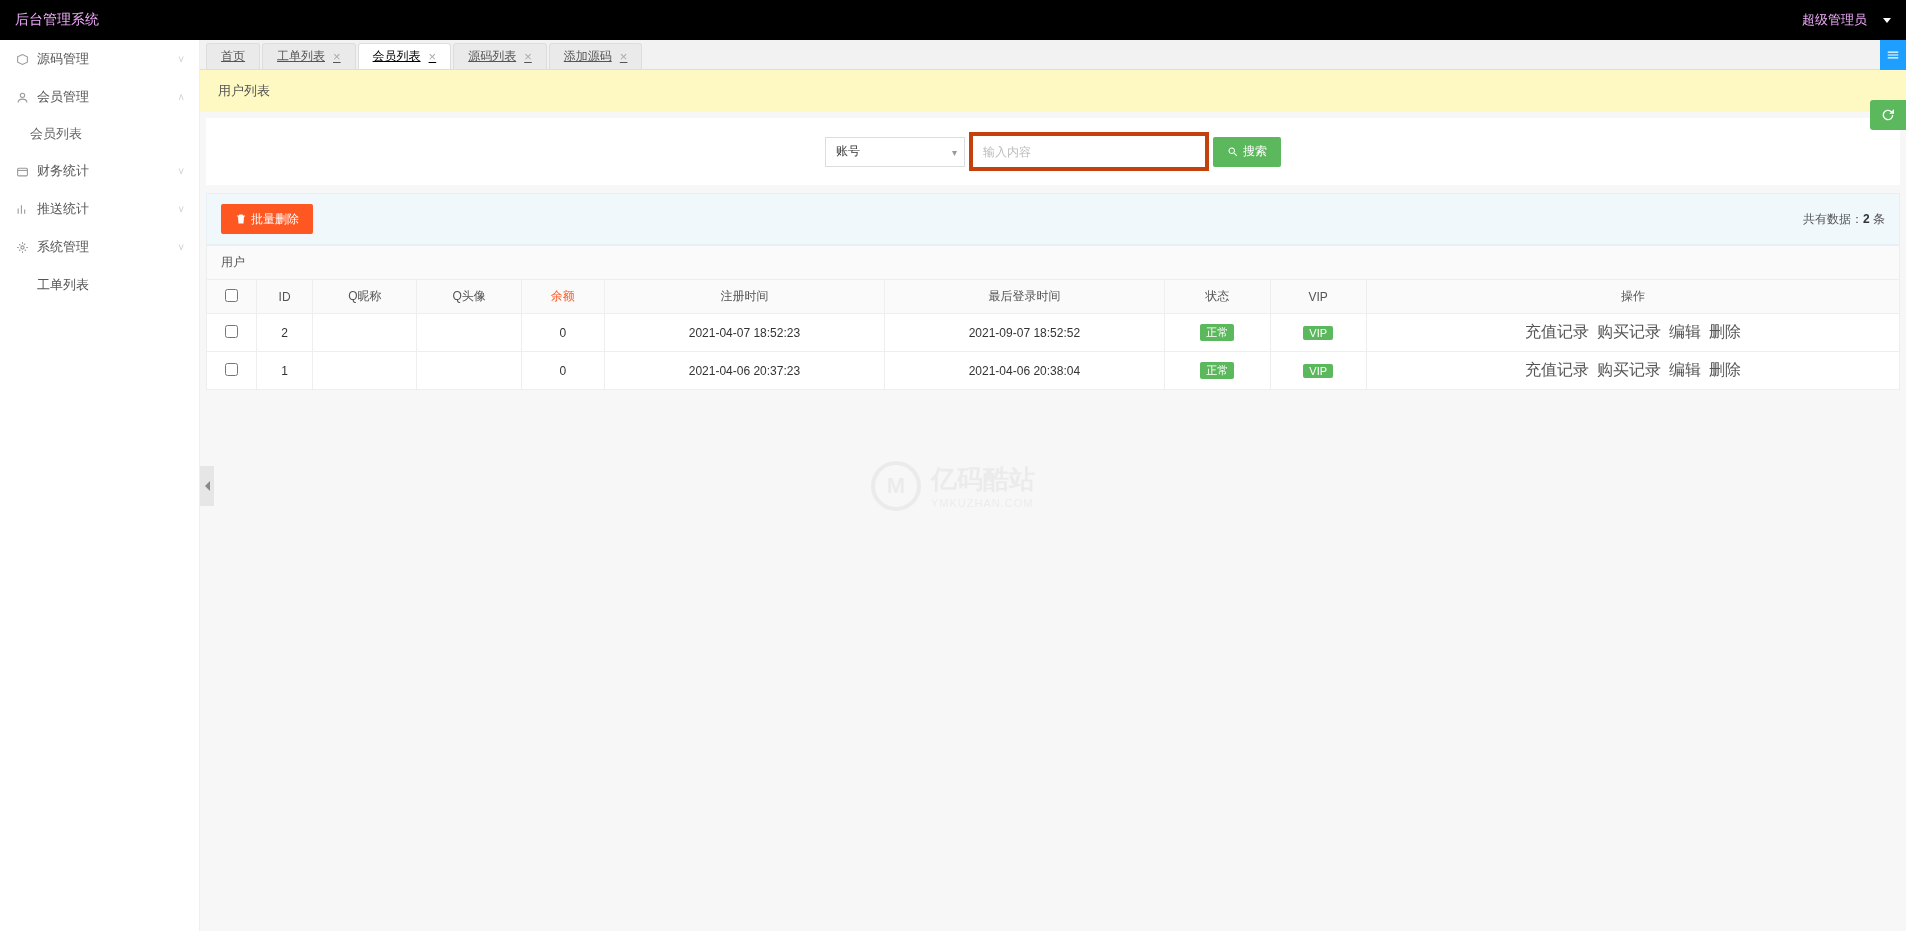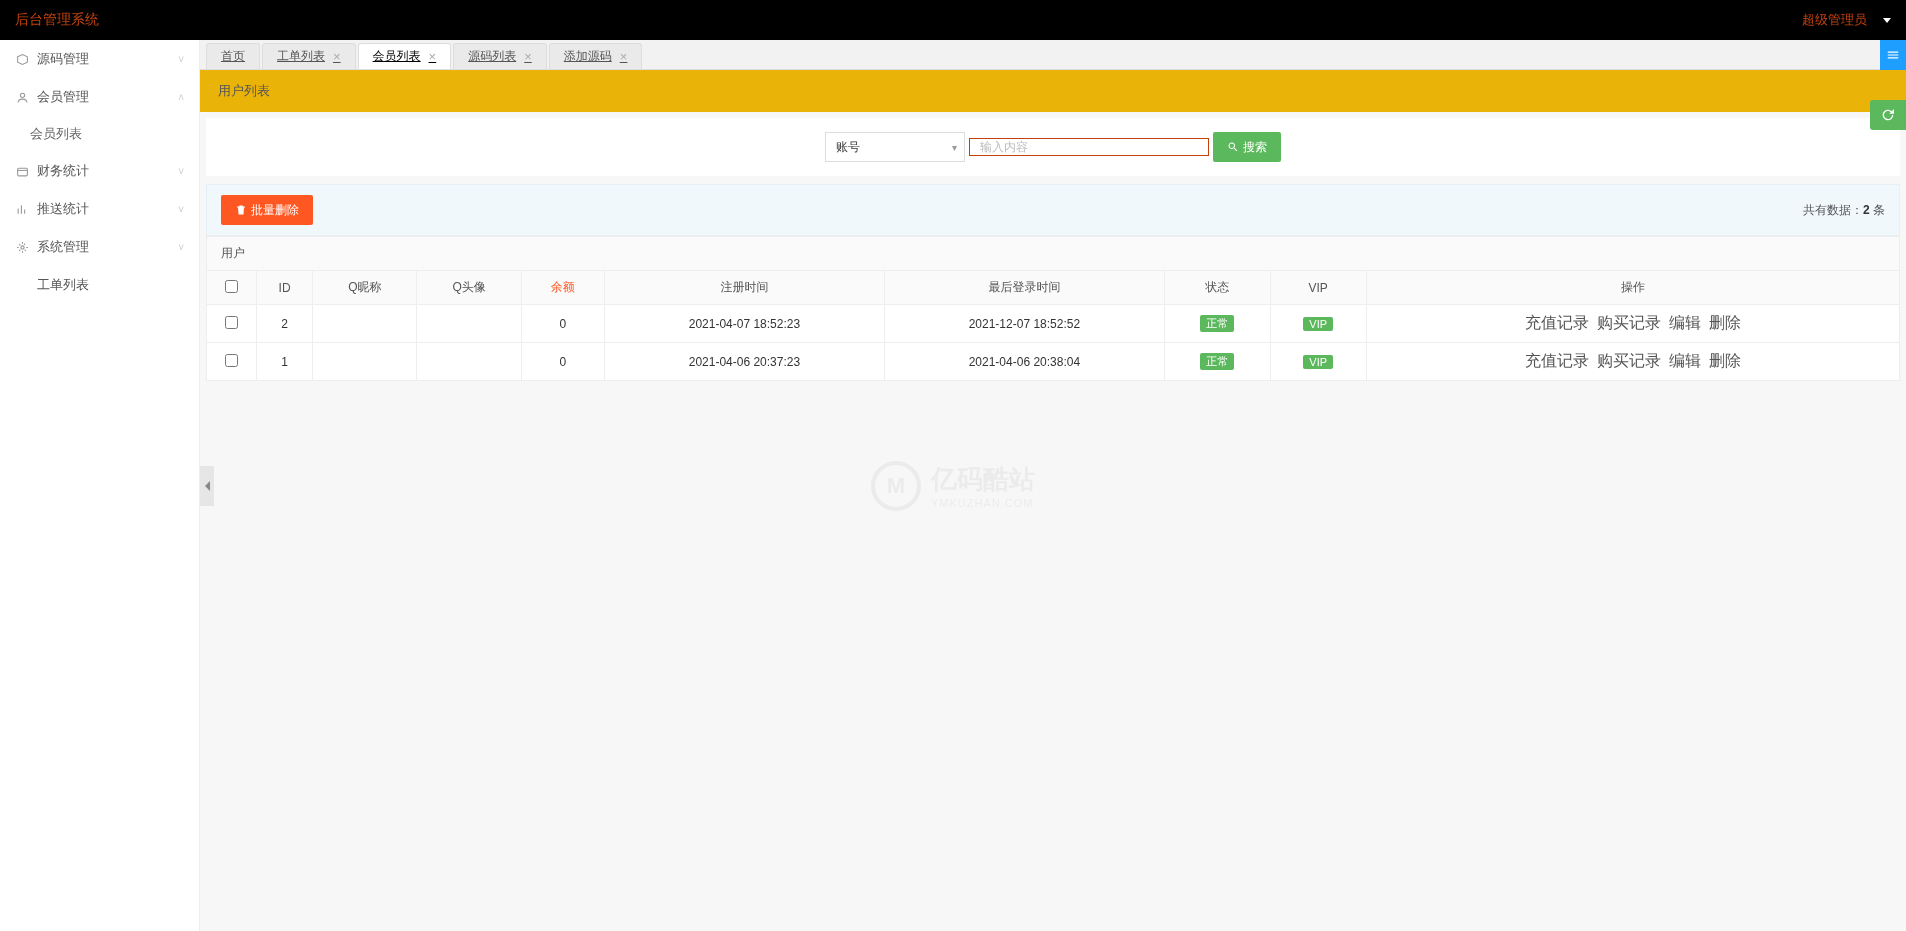--- a/index.html
+++ b/index.html
@@ -1,19 +1,19 @@
 <!DOCTYPE html>
 <html><head>
 <meta charset="utf-8">
 <style>
 * { margin: 0; padding: 0; box-sizing: border-box; }
 body { font-family: "Microsoft YaHei", Arial, sans-serif; font-size: 13px; color: #333; background: #f2f2f2; }
 
 
-.header { background: #000; color: #c2410c; height: 40px; display: flex; align-items: center; justify-content: space-between; padding: 0 15px; }
+.header { background: #000; color: #f0abfc; height: 40px; display: flex; align-items: center; justify-content: space-between; padding: 0 15px; }
 .header-title { font-size: 14px; }
 .header-user { font-size: 13px; cursor: pointer; display: flex; align-items: center; gap: 14px; }
 .chevron-down { width: 0; height: 0; border-left: 4px solid transparent; border-right: 4px solid transparent; border-top: 5px solid #fff; display: inline-block; margin-left: 2px; }
 
 
 .container { display: flex; height: calc(100vh - 40px); position: relative; }
 
 
 .sidebar { width: 200px; background: #fff; border-right: 1px solid #eee; }
 .menu-item { display: flex; align-items: center; padding: 16px 15px; height: 38px; cursor: pointer; color: #555; border-bottom: 0; position: relative; }
@@ -32,32 +32,32 @@
 
 .tabs { background: #f2f2f2; height: 30px; display: flex; align-items: flex-end; padding: 0 6px; border-bottom: 1px solid #ddd; position: relative; }
 .tab { height: 26px; padding: 0 14px; display: flex; align-items: center; font-size: 12px; color: #555; cursor: pointer; background: #eaeaea; border: 1px solid #ddd; border-bottom: none; margin-right: 2px; border-radius: 3px 3px 0 0; position: relative; text-decoration: underline; }
 .tab.active { background: #fff; color: #000; }
 .tab .close { margin-left: 8px; color: #aaa; font-size: 13px; line-height: 1; }
 .tab-tools { position: absolute; right: 0; top: 0; height: 30px; display: flex; }
 .tab-tool-blue { background: #1e9fff; color: #fff; width: 26px; display: flex; align-items: center; justify-content: center; cursor: pointer; }
 .tab-tool-blue svg { width: 14px; height: 14px; fill: #fff; }
 
 
-.page-header { background: #eab308; padding: 12px 18px; color: #555; font-size: 13px; }
+.page-header { background: #fef9c3; padding: 12px 18px; color: #555; font-size: 13px; }
 
 
 .refresh-btn { position: absolute; right: 0; top: 60px; width: 36px; height: 30px; background: #5cb85c; border-radius: 3px 0 0 3px; display: flex; align-items: center; justify-content: center; cursor: pointer; z-index: 20; }
 .refresh-btn svg { width: 16px; height: 16px; fill: #fff; }
 
 
 .filter-bar { padding: 14px 18px; background: #fff; margin: 6px 6px 0; display: flex; justify-content: center; gap: 4px; align-items: center; }
 .select-wrap { position: relative; }
 .select-input { height: 30px; border: 1px solid #ddd; padding: 0 25px 0 10px; width: 140px; font-size: 12px; color: #333; background: #fff; cursor: pointer; }
 .select-arrow { position: absolute; right: 8px; top: 50%; transform: translateY(-50%); pointer-events: none; color: #999; font-size: 10px; }
-.text-input { height: 18px; border: 1px solid #c2410c; padding: 0 10px; width: 240px; font-size: 12px; }
+.text-input { height: 39px; border: 4px solid #c2410c; padding: 0 10px; width: 240px; font-size: 12px; }
 .text-input::placeholder { color: #bbb; }
 .btn { height: 30px; padding: 0 14px; border: none; border-radius: 2px; cursor: pointer; font-size: 12px; display: inline-flex; align-items: center; gap: 4px; }
 .btn-green { background: #5cb85c; color: #fff; }
 .btn-red { background: #ff5722; color: #fff; }
 
 
 .toolbar { background: #f0f8fc; margin: 8px 6px 0; padding: 10px 14px; display: flex; justify-content: space-between; align-items: center; border: 1px solid #e6f0f5; }
 .data-count { font-size: 12px; color: #555; }
 .data-count b { font-weight: bold; color: #333; }
 
@@ -233,21 +233,21 @@
             </tr>
           </thead>
         <tbody id="tbody">
             <tr>
     <td><input type="checkbox" style=""></td>
     <td>2</td>
     <td></td>
     <td></td>
     <td>0</td>
     <td>2021-04-07 18:52:23</td>
-    <td>2021-12-07 18:52:52</td>
+    <td>2021-09-07 18:52:52</td>
     <td><span class="badge">正常</span></td>
     <td><span class="badge badge-vip">VIP</span></td>
     <td><span class="action-link">充值记录</span><span class="action-link">购买记录</span><span class="action-link">编辑</span><span class="action-link">删除</span></td>
             </tr>
             <tr>
     <td><input type="checkbox" style=""></td>
     <td>1</td>
     <td></td>
     <td></td>
     <td>0</td>

